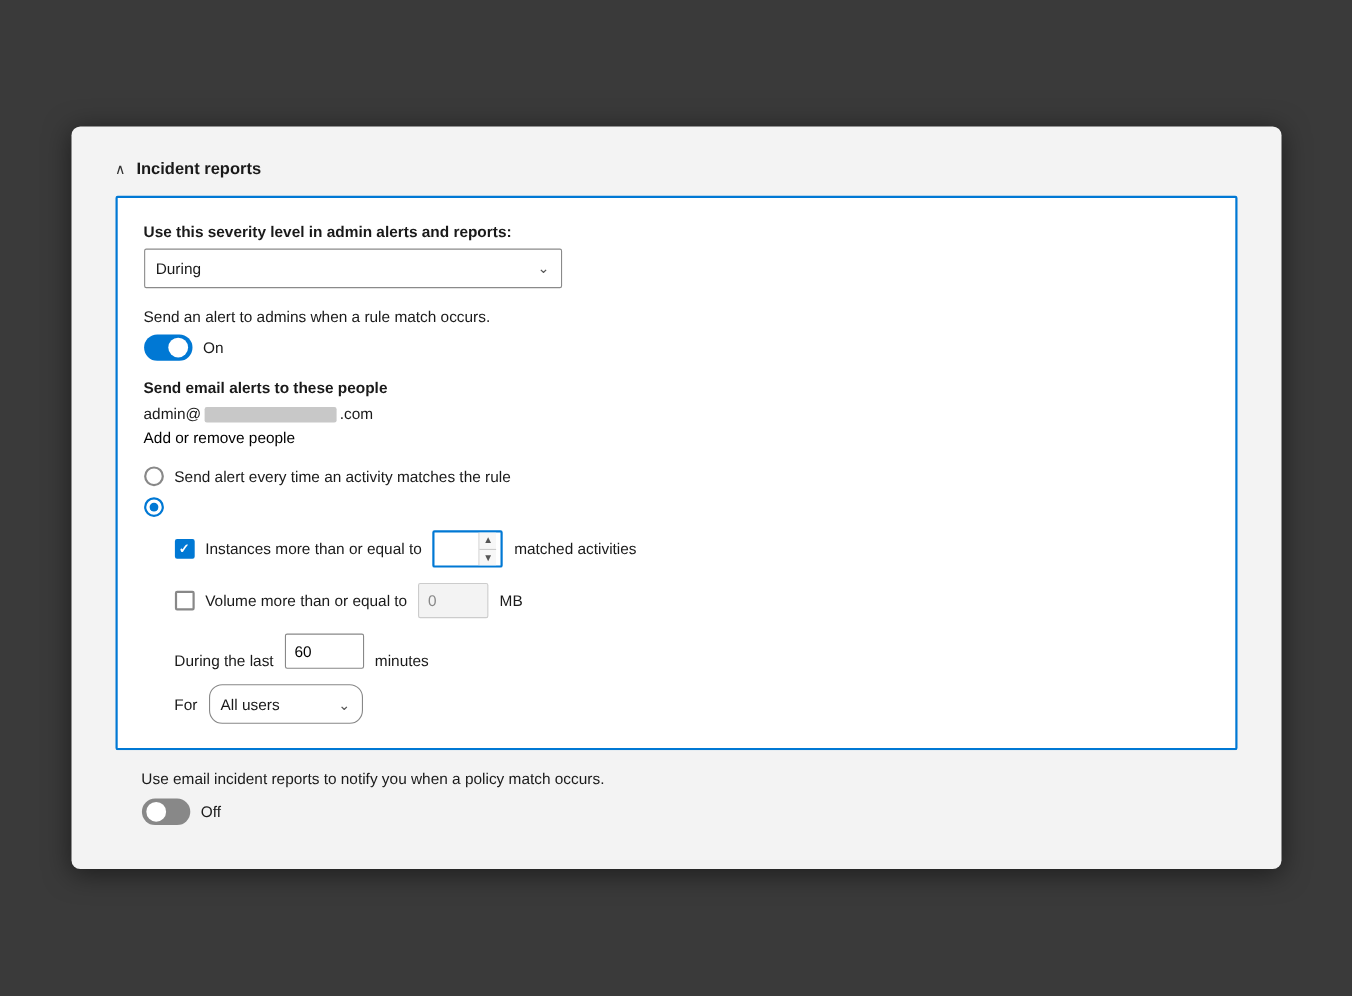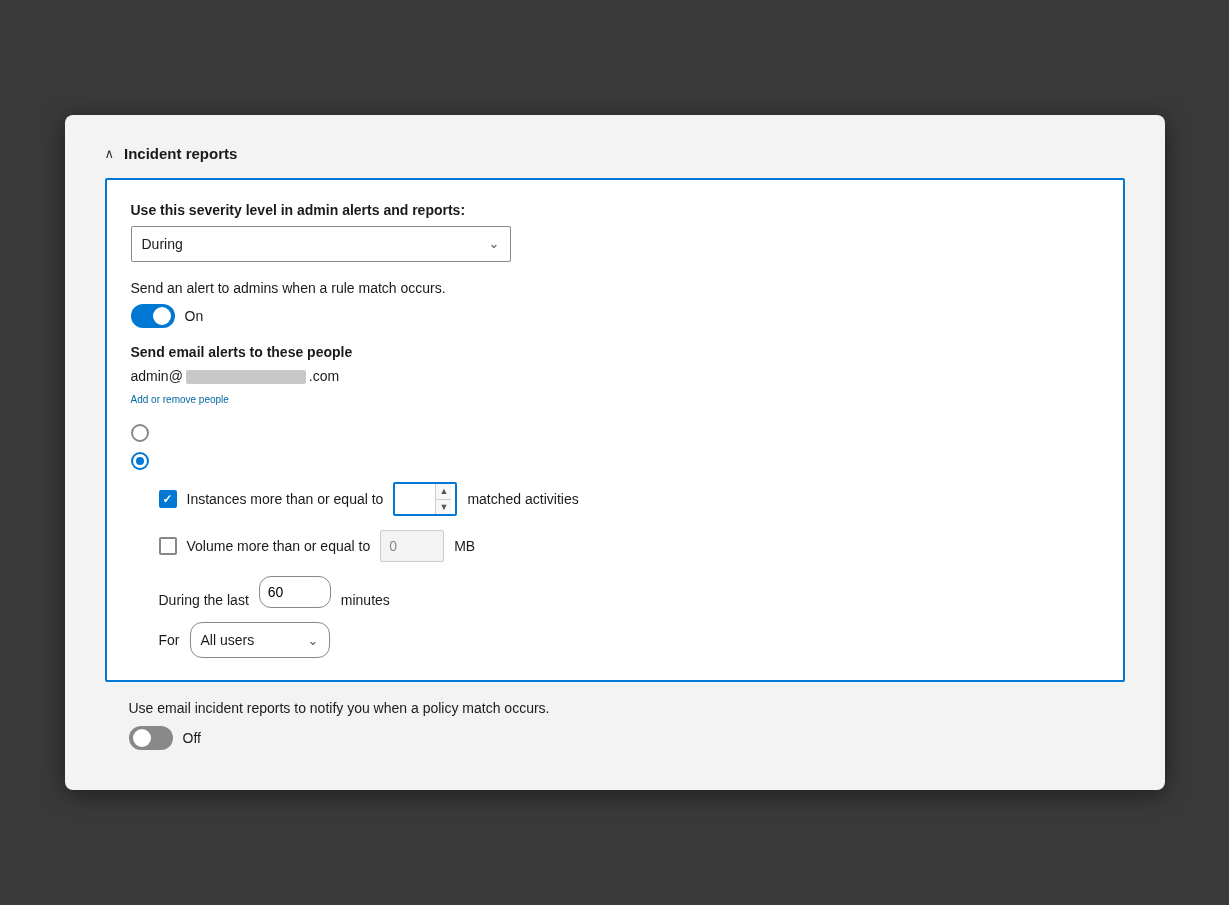--- a/index.html
+++ b/index.html
@@ -130,23 +130,23 @@
       display: inline-block;
       background: #c8c8c8;
       color: #c8c8c8;
       border-radius: 2px;
       min-width: 120px;
       height: 14px;
       vertical-align: middle;
       margin: 0 3px;
     }
     .add-remove-link {
-      color: #0369a1;
-      cursor: pointer;
-      font-size: 10px;
+      color: #000000;
+      cursor: pointer;
+      font-size: 14px;
       text-decoration: none;
     }
     .divider-space { margin-bottom: 16px; }
     
     .radio-row {
       display: flex;
       align-items: center;
       gap: 10px;
       margin-bottom: 10px;
     }
@@ -277,21 +277,21 @@
     .during-row {
       display: flex;
       align-items: flex-end;
       gap: 10px;
       margin-bottom: 14px;
       margin-left: 0;
     }
     .during-label { font-size: 14px; color: #1a1a1a; }
     .minutes-input-box {
       border: 1px solid #888;
-      border-radius: 12px;
+      border-radius: 2px;
       width: 72px;
       height: 32px;
       background: #fff;
       display: flex;
       align-items: center;
       padding: 12px 8px;
     }
     .minutes-input-box input {
       width: 100%;
       border: none;
@@ -379,20 +379,21 @@
         <span>admin@</span><span class="redacted">&nbsp;</span><span>.com</span>
       </div>
       <a class="add-remove-link">Add or remove people</a>
     </div>
 
     <div class="divider-space"></div>
 
     <div class="radio-row">
       <div class="radio-input">
       </div>
+      <span class="radio-text">Send alert every time an activity matches the rule</span>
     </div>
 
     <div class="radio-row">
       <div class="radio-input selected">
         <div class="radio-inner"></div>
       </div>
     </div>
 
     <div class="threshold-options">
 

